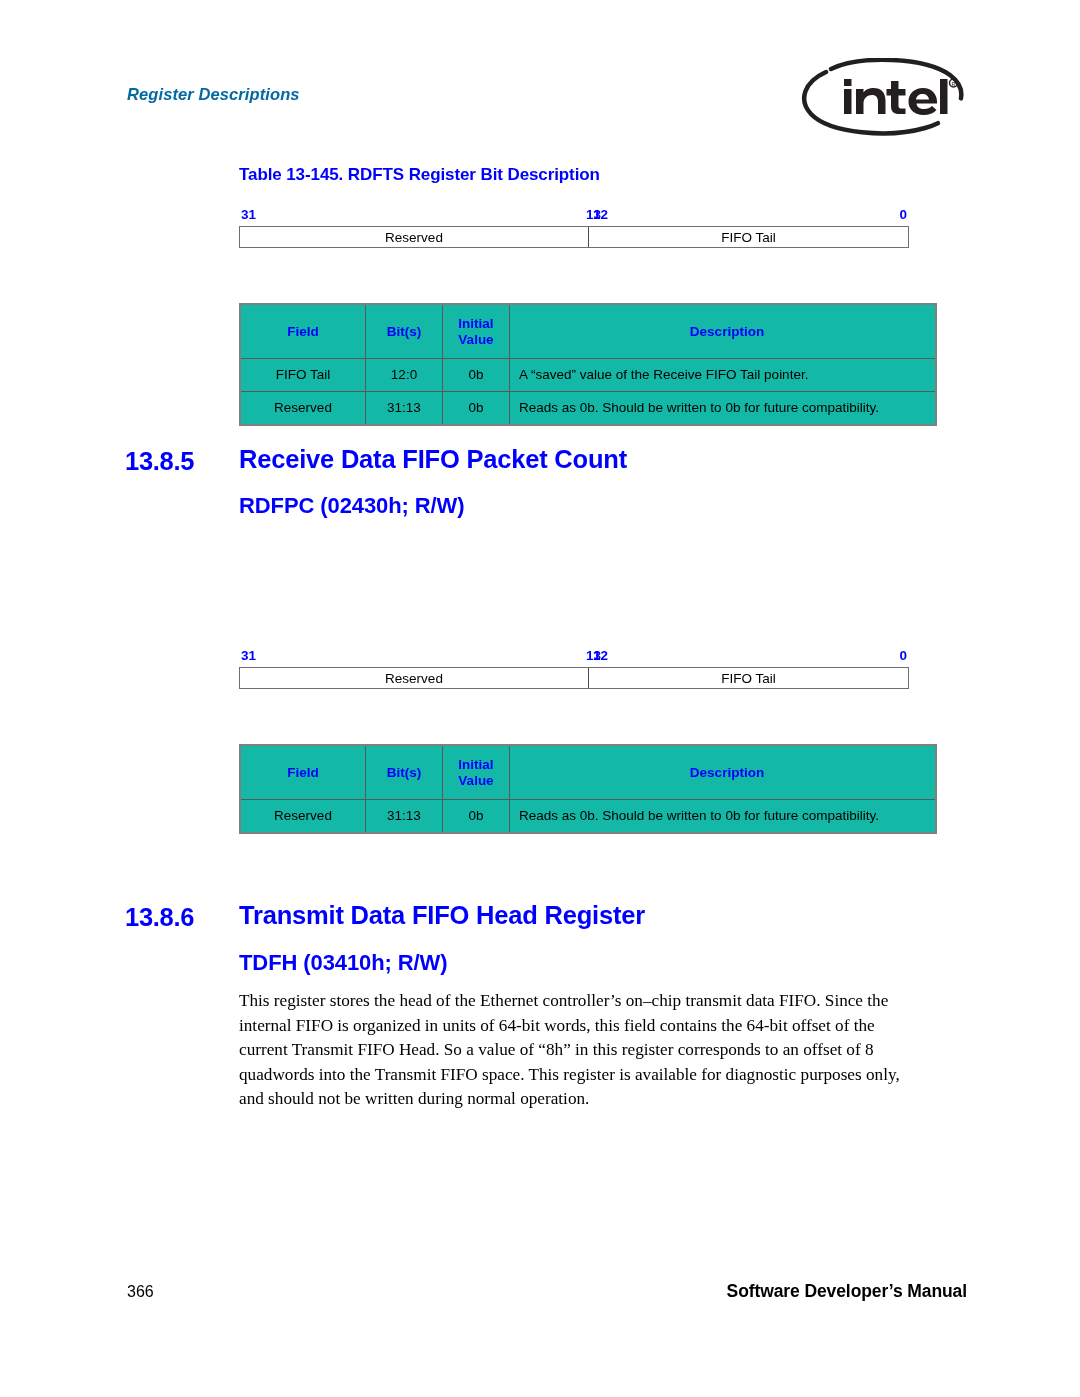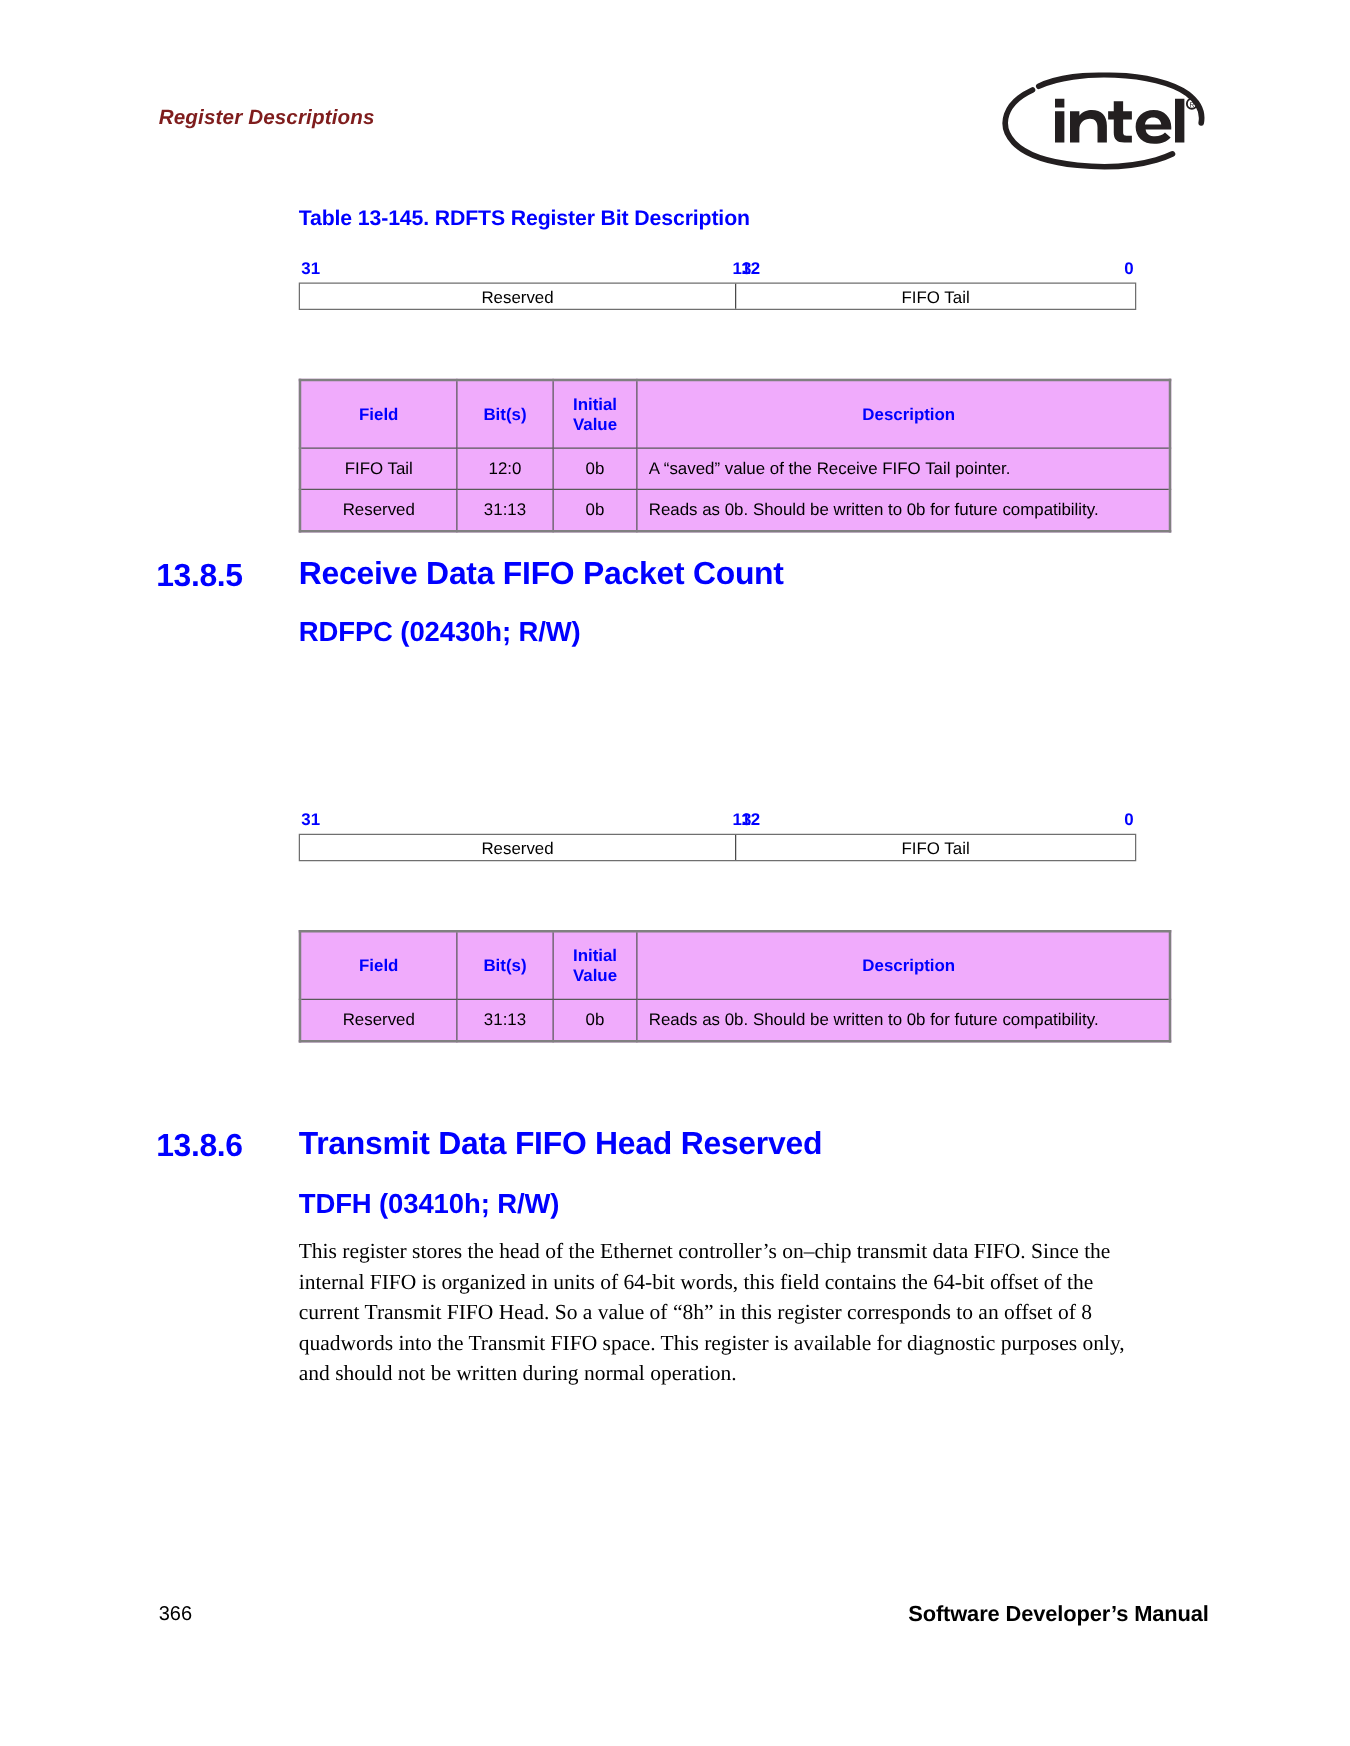--- a/index.html
+++ b/index.html
@@ -24,21 +24,21 @@
   
   .running-head {
     position: absolute;
     left: 127px;
     top: 85px;
     font-family: "Liberation Sans", sans-serif;
     font-weight: bold;
     font-style: italic;
     font-size: 16.5px;
     letter-spacing: .1px;
-    color: #7f1d1d;
+    color: #0369a1;
   }
 
   
   .logo {
     position: absolute;
     left: 800px;
     top: 58px;
     width: 165px;
     height: 78px;
   }
@@ -103,21 +103,21 @@
   }
 
   
   .ftable {
     position: absolute;
     left: 239px;
     width: 682px;
     border-collapse: collapse;
     border: 2px solid #808080;
     table-layout: fixed;
-    background: #f0abfc;
+    background: #14b8a6;
   }
   .ftable td, .ftable th {
     border: 1px solid #595959;
     padding: 0;
     vertical-align: middle;
     text-align: center;
     font-family: "Liberation Sans", sans-serif;
   }
   .ftable thead th {
     color: #0000ff;
@@ -312,20 +312,20 @@
       <tr>
         <td class="c-field">Reserved</td>
         <td class="c-bits">31:13</td>
         <td class="c-init">0b</td>
         <td class="c-desc">Reads as 0b. Should be written to 0b for future compatibility.</td>
       </tr>
     </tbody>
   </table>
 
   <div class="sec-num" style="top:903px;">13.8.6</div>
-  <div class="sec-title" style="top:901px;">Transmit Data FIFO Head Reserved</div>
+  <div class="sec-title" style="top:901px;">Transmit Data FIFO Head Register</div>
   <div class="sec-sub" style="top:950px;">TDFH (03410h; R/W)</div>
   <div class="body-par" style="top:989px;">This register stores the head of the Ethernet controller’s on–chip transmit data FIFO. Since the internal FIFO is organized in units of 64-bit words, this field contains the 64-bit offset of the current Transmit FIFO Head. So a value of “8h” in this register corresponds to an offset of 8 quadwords into the Transmit FIFO space. This register is available for diagnostic purposes only, and should not be written during normal operation.</div>
 
   <div class="foot-page">366</div>
   <div class="foot-title">Software Developer’s Manual</div>
 
 </div>
 
 </body></html>

